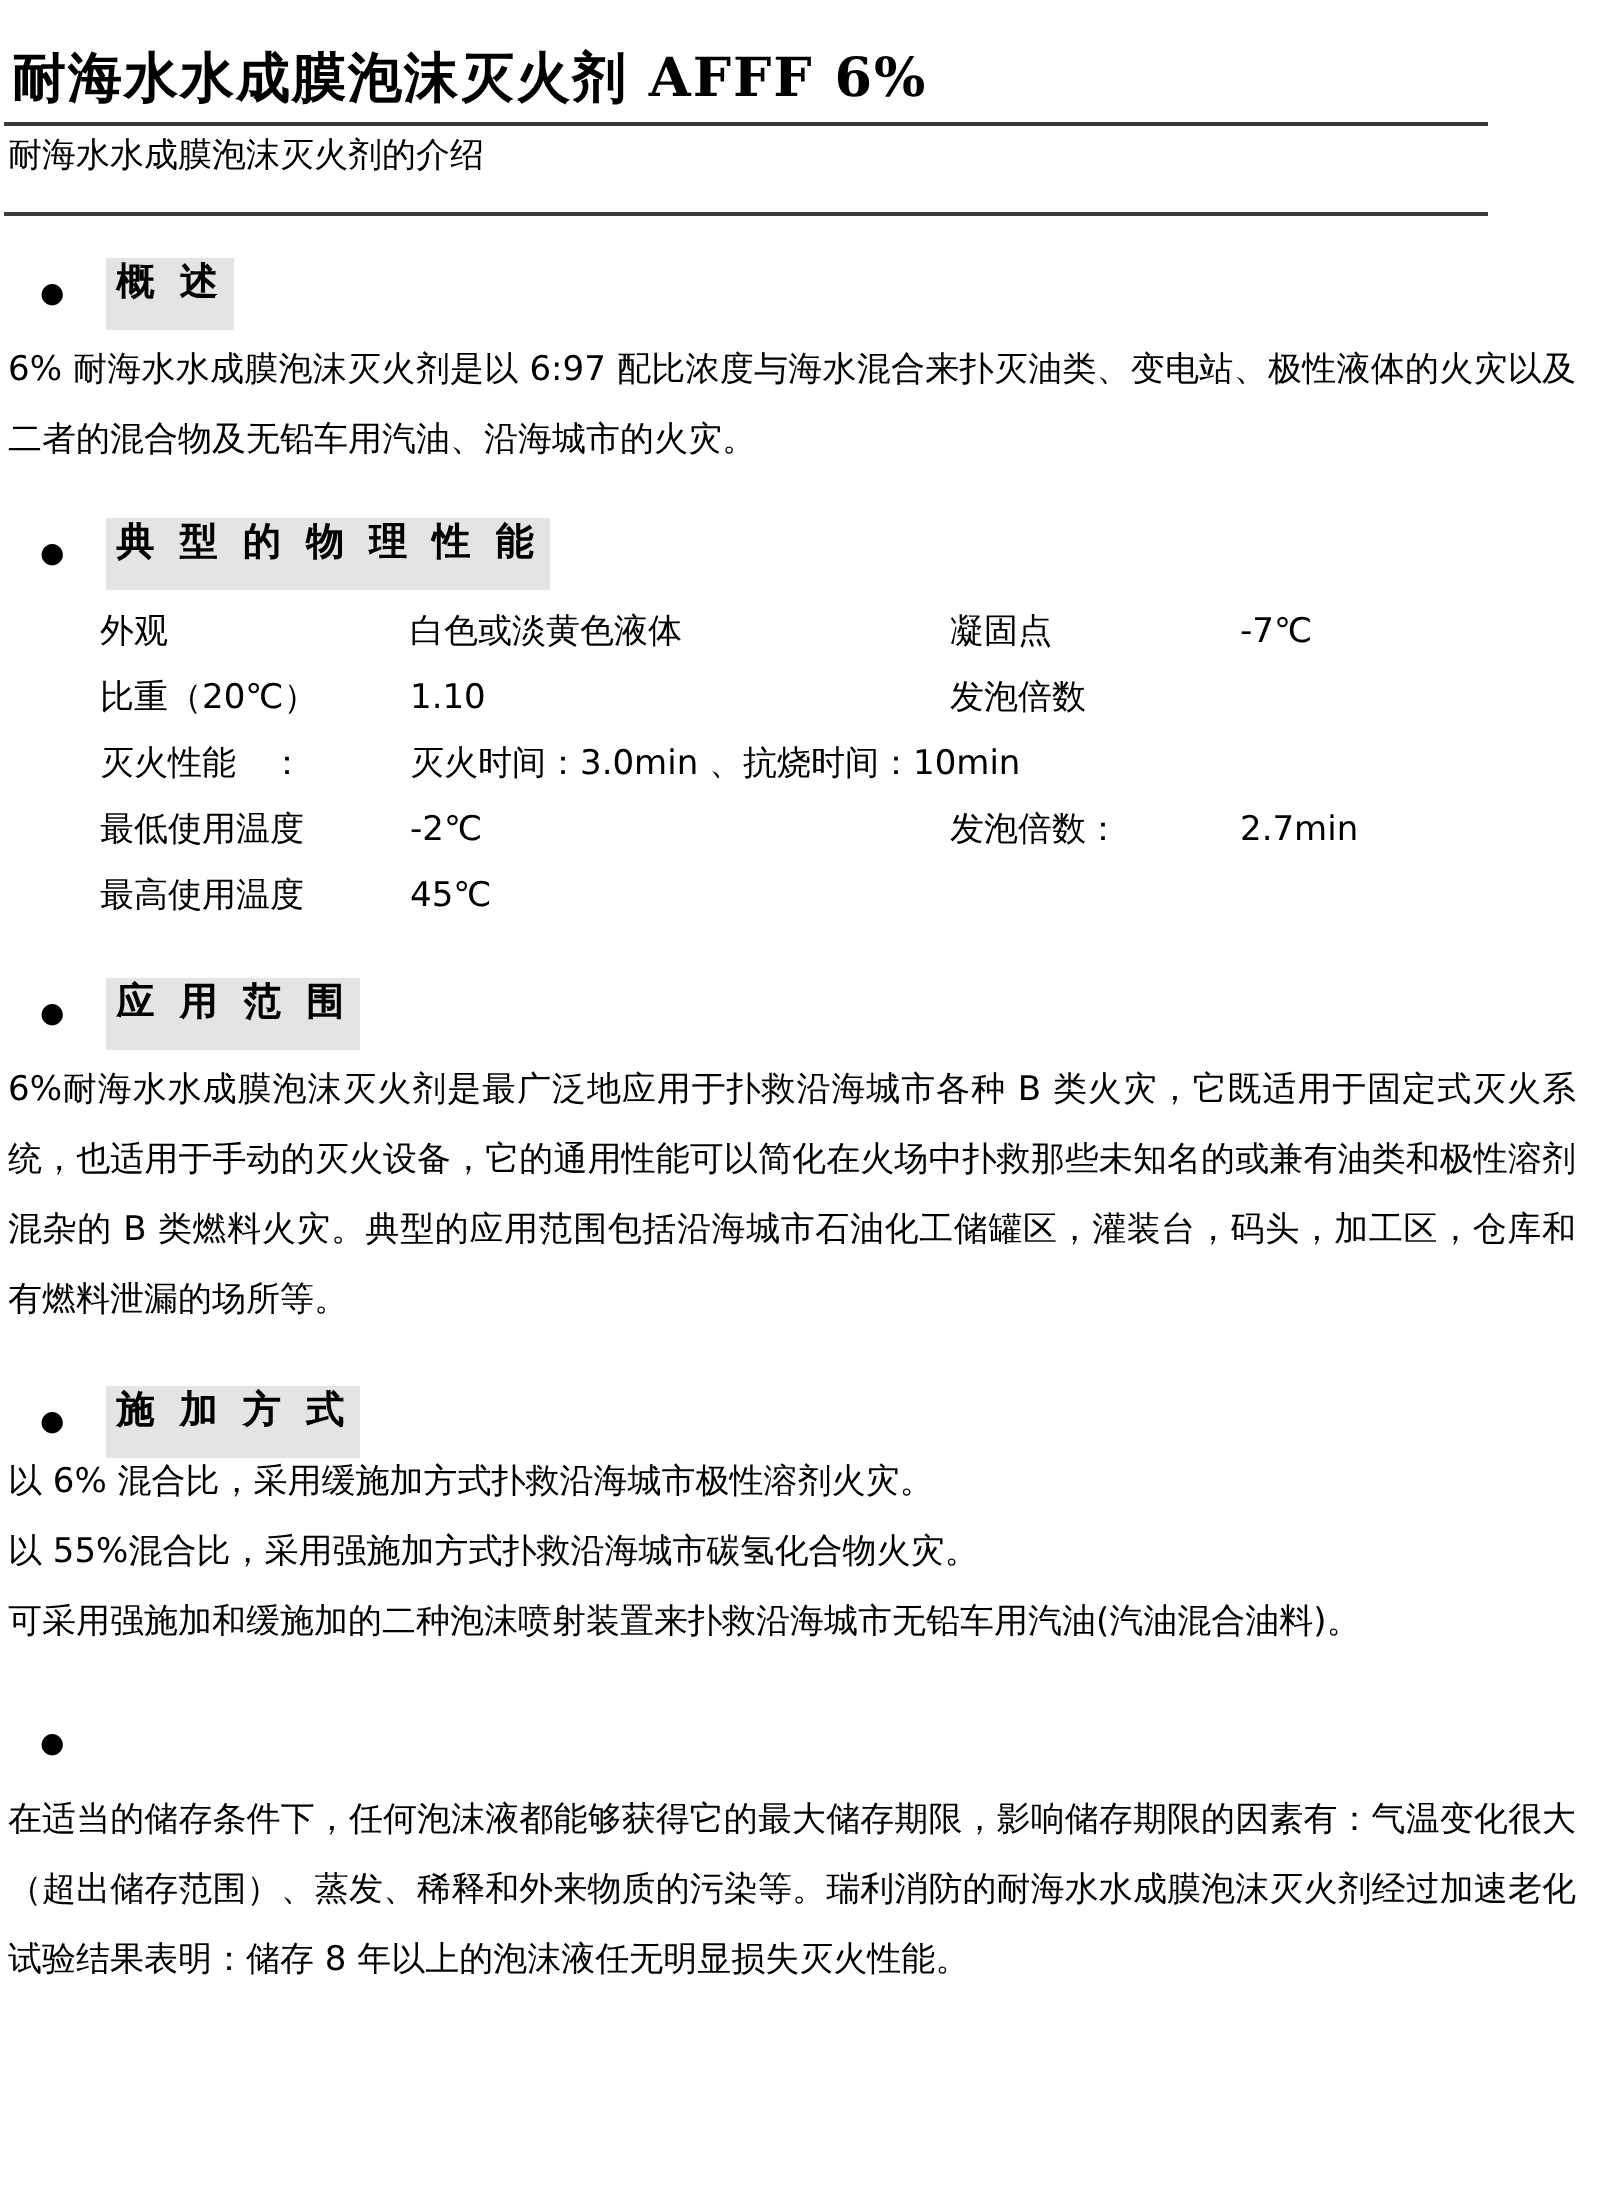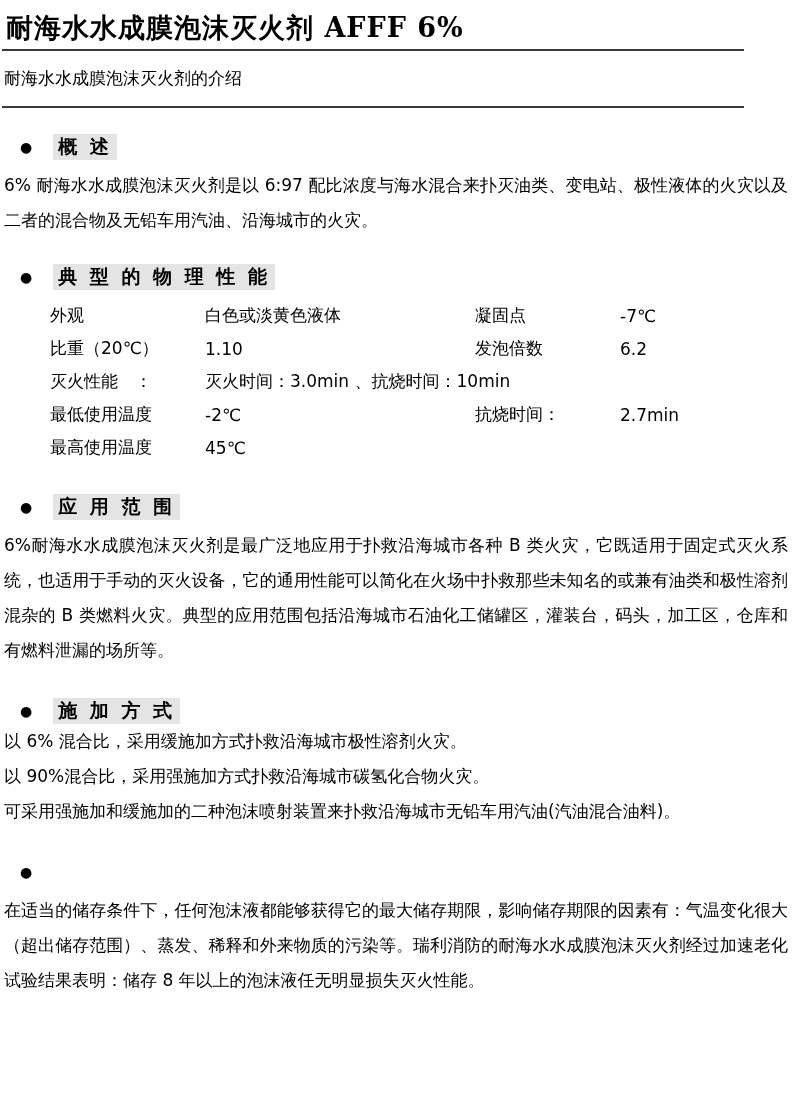--- a/index.html
+++ b/index.html
@@ -13,36 +13,36 @@
     height: 1104px;
     box-sizing: border-box;
     background: #ffffff;
     color: #000000;
     font-family: "DejaVu Sans", "Liberation Sans", sans-serif;
     font-size: 17px;
     overflow: hidden;
     padding-top: 12px;
   }
   .title {
-    margin: 0 0 0 6px;
+    margin: 12px 0 0 6px;
     font-family: "DejaVu Serif", "Liberation Serif", serif;
     font-size: 27px;
     font-weight: bold;
     letter-spacing: 1px;
     line-height: 1.2;
   }
   .rule {
     height: 0;
     border-bottom: 2px solid #3a3a3a;
     width: 742px;
     margin-left: 2px;
   }
   .rule-title { margin-top: 5px; }
   .subtitle {
-    margin: 16px 0 0 4px;
+    margin: 4px 0 0 4px;
     font-size: 17px;
     line-height: 22px;
   }
   .rule-sub { margin-top: 17px; }
 
   .heading-row {
     display: flex;
     align-items: center;
     margin-left: 20px;
     height: 26px;
@@ -51,21 +51,21 @@
     font-size: 14px;
     line-height: 1;
     margin-right: 21px;
     flex: 0 0 auto;
   }
   .heading-text {
     font-weight: bold;
     font-size: 19px;
     letter-spacing: 3px;
     background: #e4e4e4;
-    padding: 1px 5px 2px 5px;
+    padding: 1px 5px 12px 5px;
     line-height: 23px;
   }
   .para {
     margin: 0 12px 0 4px;
     line-height: 35px;
     text-align: justify;
   }
   .mt8  { margin-top: 8px; }
   .mt26 { margin-top: 26px; }
   .mt30 { margin-top: 30px; }
@@ -115,31 +115,30 @@
       <div class="prow">
         <span class="c1">外观</span>
         <span class="c2">白色或淡黄色液体</span>
         <span class="c3">凝固点</span>
         <span class="c4">-7℃</span>
       </div>
       <div class="prow">
         <span class="c1">比重（20℃）</span>
         <span class="c2">1.10</span>
         <span class="c3">发泡倍数</span>
-        <span class="c4">6.2</span>
       </div>
       <div class="prow wide">
         <span class="c1">灭火性能　：</span>
         <span class="c2">灭火时间：3.0min 、抗烧时间：10min</span>
 
       </div>
       <div class="prow">
         <span class="c1">最低使用温度</span>
         <span class="c2">-2℃</span>
-        <span class="c3">抗烧时间：</span>
+        <span class="c3">发泡倍数：</span>
         <span class="c4">2.7min</span>
       </div>
       <div class="prow">
         <span class="c1">最高使用温度</span>
         <span class="c2">45℃</span>
         <span class="c3"></span>
         <span class="c4"></span>
       </div>
     </div>
   </div>
@@ -151,21 +150,21 @@
     </div>
     <p class="para mt8">6%耐海水水成膜泡沫灭火剂是最广泛地应用于扑救沿海城市各种 B 类火灾，它既适用于固定式灭火系统，也适用于手动的灭火设备，它的通用性能可以简化在火场中扑救那些未知名的或兼有油类和极性溶剂混杂的 B 类燃料火灾。典型的应用范围包括沿海城市石油化工储罐区，灌装台，码头，加工区，仓库和有燃料泄漏的场所等。</p>
   </div>
 
   <div class="section">
     <div class="heading-row mt30">
       <span class="bullet">●</span>
       <span class="heading-text">施 加 方 式</span>
     </div>
     <div class="line mt8">以 6% 混合比，采用缓施加方式扑救沿海城市极性溶剂火灾。</div>
-    <div class="line">以 90%混合比，采用强施加方式扑救沿海城市碳氢化合物火灾。</div>
+    <div class="line">以 55%混合比，采用强施加方式扑救沿海城市碳氢化合物火灾。</div>
     <div class="line">可采用强施加和缓施加的二种泡沫喷射装置来扑救沿海城市无铅车用汽油(汽油混合油料)。</div>
   </div>
 
   <div class="section">
     <div class="heading-row mt30">
       <span class="bullet">●</span>
     </div>
     <p class="para mt8">在适当的储存条件下，任何泡沫液都能够获得它的最大储存期限，影响储存期限的因素有：气温变化很大（超出储存范围）、蒸发、稀释和外来物质的污染等。瑞利消防的耐海水水成膜泡沫灭火剂经过加速老化试验结果表明：储存 8 年以上的泡沫液任无明显损失灭火性能。</p>
 
   </div>

